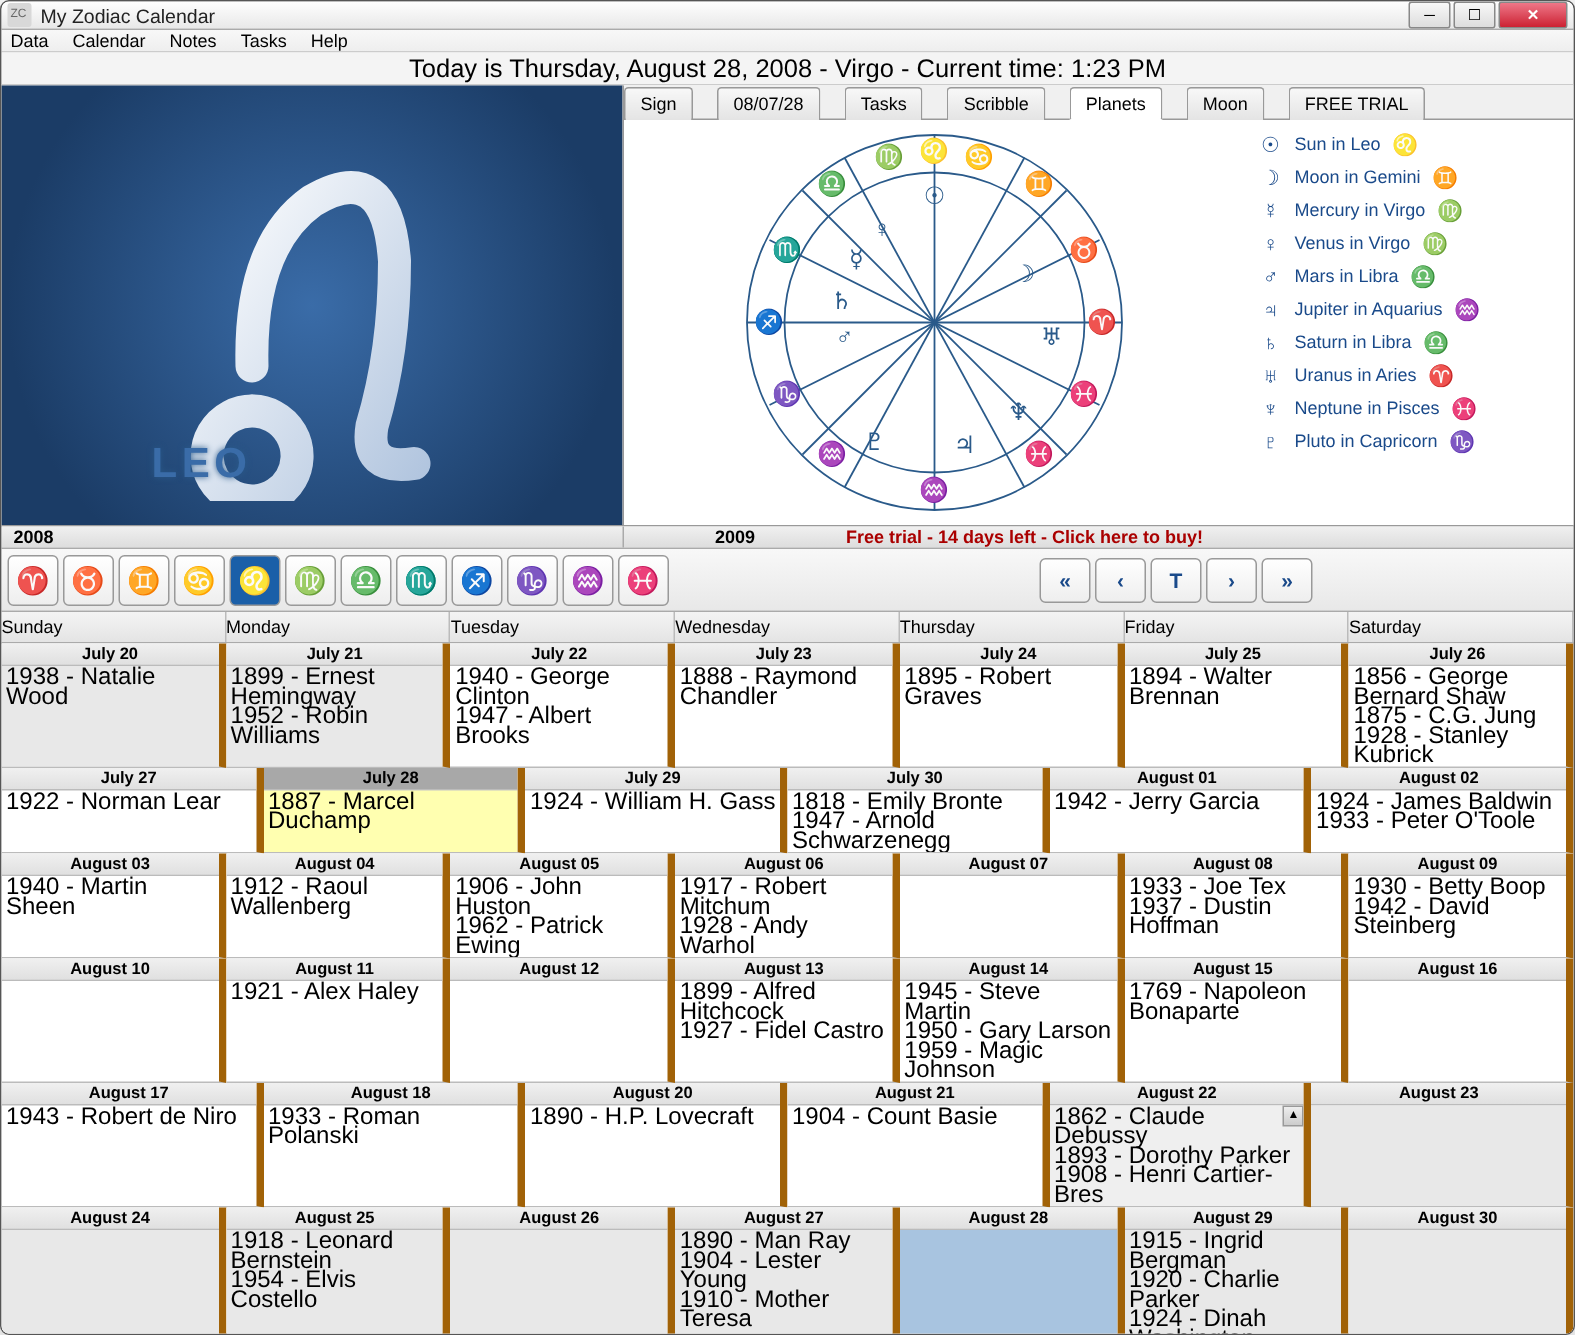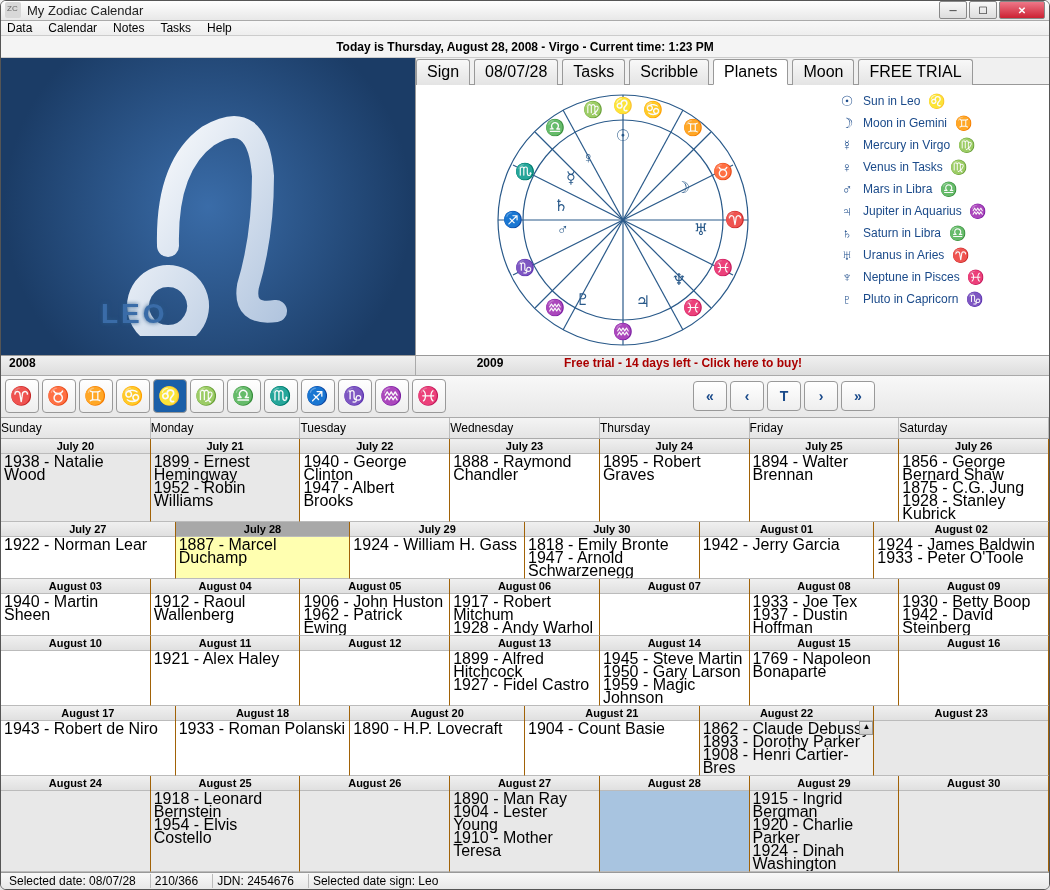--- a/index.html
+++ b/index.html
@@ -7,49 +7,49 @@
 .window{width:1050px;height:890px;border:1px solid #555;border-radius:6px;overflow:hidden;display:flex;flex-direction:column;box-shadow:0 4px 20px rgba(0,0,0,0.3)}
 .titlebar{height:28px;background:linear-gradient(#fefefe,#e8e8e8);border-bottom:1px solid #aaa;display:flex;align-items:center;padding:0 4px}
 .titlebar .appicon{width:16px;height:16px;background:#d8d8d8;border-radius:2px;margin-right:6px;position:relative}
 .titlebar .appicon::after{content:'ZC';font-size:8px;position:absolute;top:2px;left:2px;color:#666}
 .titlebar .title{flex:1;font-size:13px;color:#222}
 .winbtns{display:flex;gap:2px}
 .winbtn{width:28px;height:18px;border:1px solid #888;border-radius:2px;display:flex;align-items:center;justify-content:center;font-size:10px;background:linear-gradient(#f8f8f8,#ddd)}
 .winbtn.close{width:46px;background:linear-gradient(#e78,#c23);color:#fff;font-weight:bold}
 .menubar{height:22px;background:linear-gradient(#f8f8f8,#eee);border-bottom:1px solid #ccc;display:flex;align-items:center;padding:0 6px;gap:16px;font-size:12px}
 .menubar span{cursor:default}
-.today-bar{height:22px;background:#f4f4f4;border-bottom:1px solid #ccc;text-align:center;font-weight:bold;font-size:12px;line-height:22px}
+.today-bar{height:22px;background:#f4f4f4;border-bottom:1px solid #ccc;text-align:center;font-weight:normal;font-size:17px;line-height:22px}
 .top-area{display:flex;height:303px;border-bottom:1px solid #999}
 .sign-img{width:415px;background:radial-gradient(circle at center,#3a6ca8 0%,#1b3c66 80%);position:relative;display:flex;align-items:center;justify-content:center;border-right:1px solid #999}
 .sign-img svg{width:200px;height:260px}
 .sign-label{position:absolute;left:100px;bottom:25px;color:#3a6ca8;font-size:28px;font-weight:700;letter-spacing:3px;text-shadow:0 0 4px #2a5a8a}
 .right-top{flex:1;display:flex;flex-direction:column;background:#fff}
 .tabs{display:flex;border-bottom:1px solid #999;background:#f0f0f0}
-.tab{padding:3px 10px;border:1px solid #999;border-bottom:none;margin-right:4px;background:linear-gradient(#f8f8f8,#e4e4e4);font-size:16px;border-radius:3px 3px 0 0;position:relative;top:1px}
+.tab{padding:3px 10px;border:1px solid #999;border-bottom:none;margin-right:16px;background:linear-gradient(#f8f8f8,#e4e4e4);font-size:12px;border-radius:3px 3px 0 0;position:relative;top:1px}
 .tab.active{background:#fff;border-bottom:1px solid #fff}
 .planet-panel{flex:1;display:flex;background:#fff}
 .chart-area{flex:1;display:flex;align-items:center;justify-content:center}
 .planet-list{width:220px;padding:8px 10px;font-size:12px;color:#1a4a8a}
 .planet-list div{display:flex;align-items:center;gap:8px;margin-bottom:6px}
 .planet-list .pg{width:16px;text-align:center;font-size:14px}
 .planet-list .sg{width:16px;text-align:center;font-size:14px}
 .year-bar{height:28px;display:flex;background:linear-gradient(#f0f0f0,#ddd);border-bottom:1px solid #aaa;font-size:12px;font-weight:bold}
 .year-bar .y1{width:415px;text-align:left;padding-left:8px;border-right:1px solid #aaa}
 .year-bar .y2{width:148px;text-align:center}
 .year-bar .trial{flex:1;color:#a00;font-weight:bold}
 .toolbar{height:42px;display:flex;align-items:center;padding:4px;gap:3px;background:linear-gradient(#f8f8f8,#e8e8e8);border-bottom:1px solid #aaa}
 .zbtn{width:34px;height:34px;border:1px solid #999;border-radius:4px;background:linear-gradient(#fff,#eee);display:flex;align-items:center;justify-content:center;font-size:18px;color:#1a4a8a}
 .zbtn.active{background:#1a5fa8;color:#fff}
 .navbtns{margin-left:auto;margin-right:170px;display:flex;gap:3px}
 .navbtn{width:34px;height:30px;border:1px solid #999;border-radius:4px;background:linear-gradient(#fff,#eee);display:flex;align-items:center;justify-content:center;font-size:14px;color:#1a4a8a;font-weight:bold}
 .cal{flex:1;display:flex;flex-direction:column;border-bottom:1px solid #999}
 .dayhead{display:flex;background:linear-gradient(#f4f4f4,#e4e4e4);border-bottom:1px solid #aaa}
 .dayhead div{flex:1;font-size:12px;padding:3px 0;border-right:1px solid #bbb}
 .week{display:flex;flex:1}
-.daycell{flex:1;border-right:1px solid #a16207;border-bottom:1px solid #bbb;display:flex;flex-direction:column;overflow:hidden;background:#fff;position:relative}
+.daycell{flex:1;border-right:5px solid #a16207;border-bottom:1px solid #bbb;display:flex;flex-direction:column;overflow:hidden;background:#fff;position:relative}
 .datetitle{text-align:center;font-size:11px;font-weight:bold;background:linear-gradient(#f0f0f0,#e0e0e0);border-bottom:1px solid #bbb;padding:1px 0}
 .datetitle.selday{background:#a8a8a8}
 .events{flex:1;padding:1px 3px;font-size:16px;line-height:13px;overflow:hidden}
 .events.gray{background:#e8e8e8}
 .events.yellow{background:#ffffb0}
 .events.blue{background:#a8c4e0}
 .events.lightgray{background:#efefef}
 .scrollthumb{position:absolute;right:0;top:15px;width:14px;height:14px;background:linear-gradient(#eee,#ccc);border:1px solid #999;font-size:8px;text-align:center}
 .status{height:24px;display:flex;align-items:center;padding:0 8px;gap:4px;background:linear-gradient(#f8f8f8,#e8e8e8);font-size:12px}
 .status span{border-right:1px solid #bbb;padding-right:14px}
@@ -155,21 +155,21 @@
               <span>Moon in Gemini</span>
               <span class="sg">♊</span>
             </div>
             <div>
               <span class="pg">☿</span>
               <span>Mercury in Virgo</span>
               <span class="sg">♍</span>
             </div>
             <div>
               <span class="pg">♀</span>
-              <span>Venus in Tasks</span>
+              <span>Venus in Virgo</span>
               <span class="sg">♍</span>
             </div>
             <div>
               <span class="pg">♂</span>
               <span>Mars in Libra</span>
               <span class="sg">♎</span>
             </div>
             <div>
               <span class="pg">♃</span>
               <span>Jupiter in Aquarius</span>

